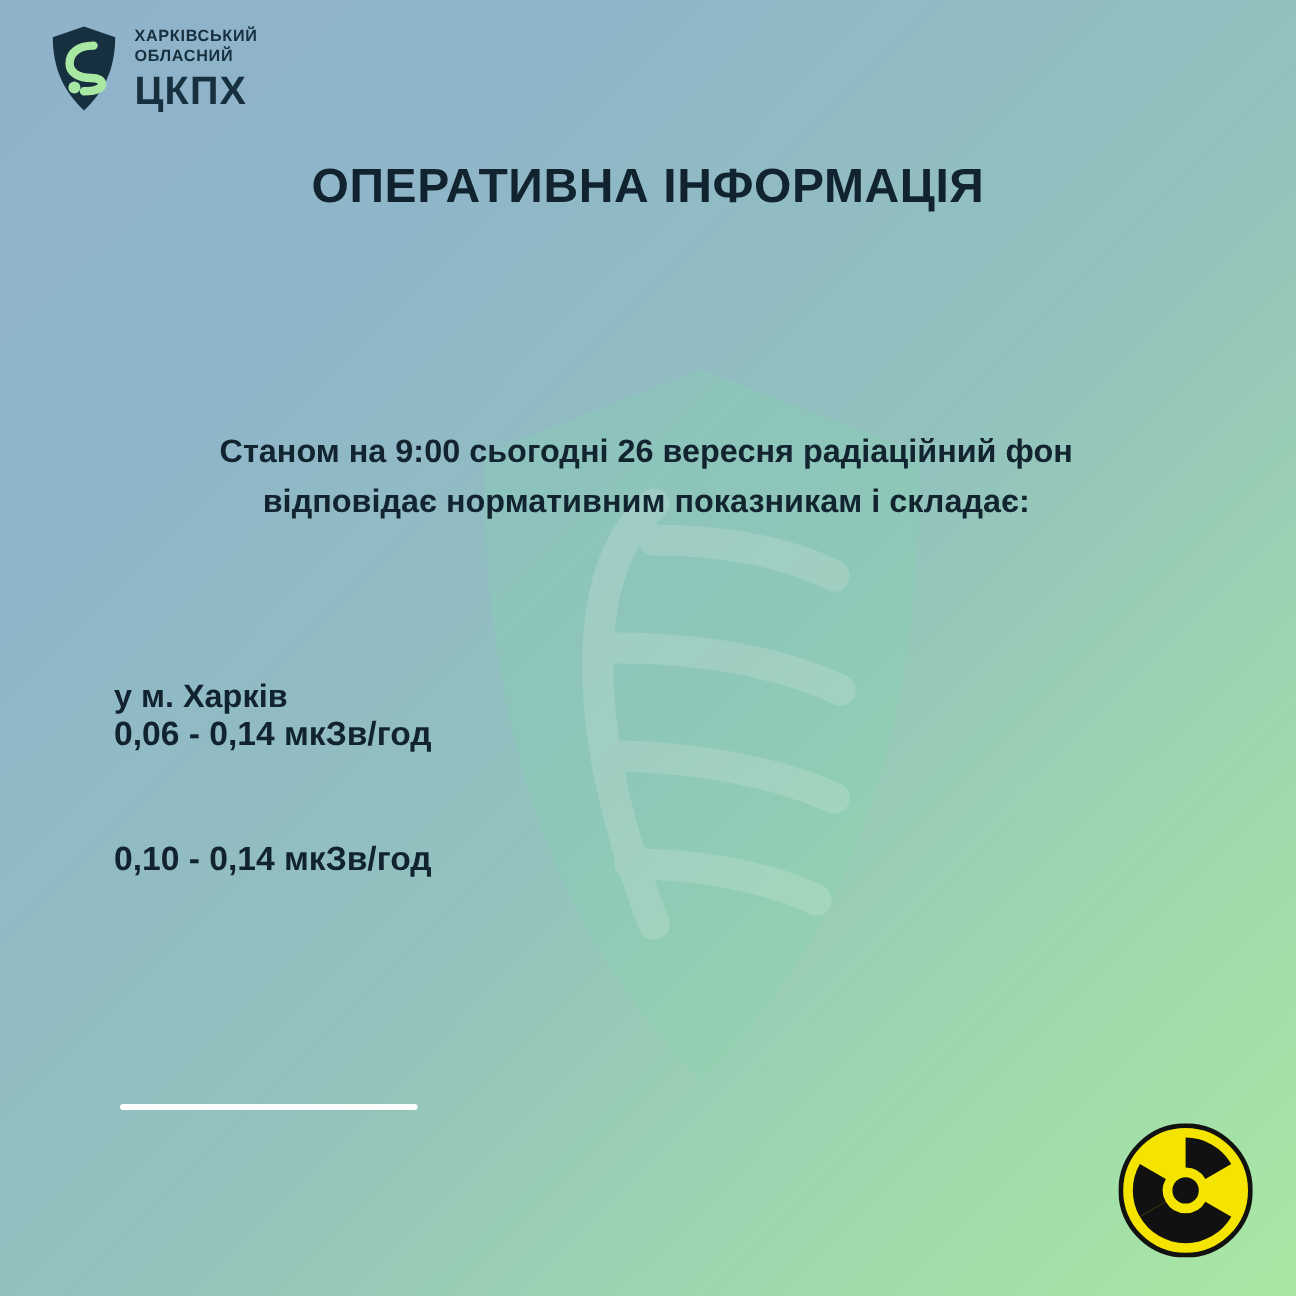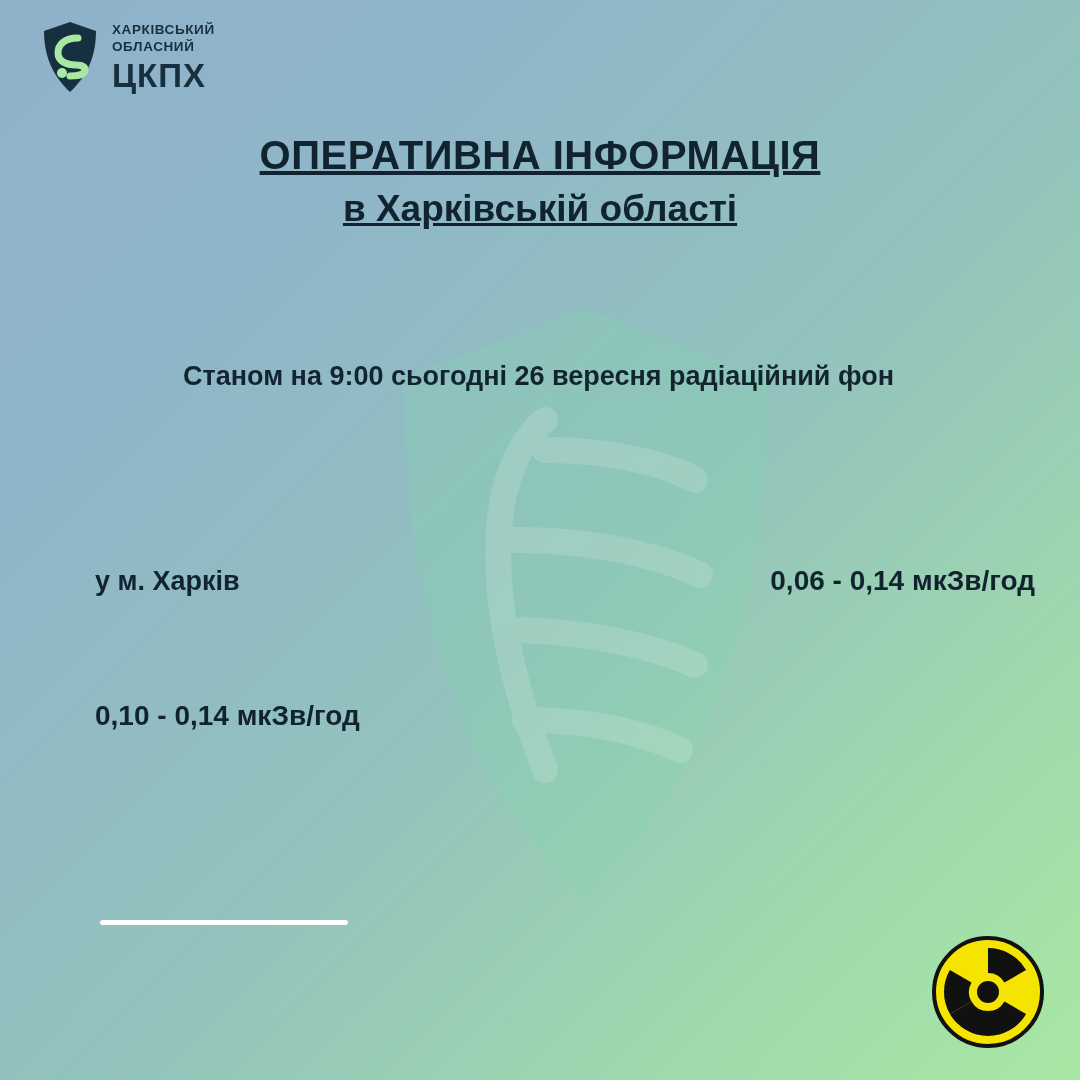--- a/index.html
+++ b/index.html
@@ -62,21 +62,20 @@
   }
 
   
   #title {
     position: absolute;
     top: 128px;
     left: 0;
     width: 1080px;
     text-align: center;
     color: #11232e;
-    text-decoration: underline;
   }
   #title .l1 {
     font-size: 40px;
     font-weight: bold;
     letter-spacing: 0.5px;
     line-height: 1.35;
   }
   #title .l2, #title .l3 {
     font-size: 37px;
     font-weight: bold;
@@ -100,21 +99,21 @@
     position: absolute;
     left: 95px;
     width: 940px;
     display: flex;
     justify-content: space-between;
     align-items: baseline;
     color: #11232e;
     font-size: 27px;
     font-weight: bold;
   }
-  #row-city { top: 565px; }
+  #row-city { top: 565px; flex-direction: column; }
   #row-region { top: 700px; }
   .row .value { font-size: 28px; }
 
   
   #footer-rule {
     position: absolute;
     left: 100px;
     top: 920px;
     width: 248px;
     height: 5px;
@@ -163,25 +162,25 @@
     </svg>
     <div id="logo-text">
       <div id="logo-top">ХАРКІВСЬКИЙ
 ОБЛАСНИЙ</div>
       <div id="logo-main">ЦКПХ</div>
     </div>
   </div>
 
   <div id="title">
     <div class="l1">ОПЕРАТИВНА ІНФОРМАЦІЯ</div>
-    <div class="l3">в Харківській області</div>
   </div>
 
   <div id="subtitle">
     <div>Станом на 9:00 сьогодні 26 вересня радіаційний фон</div>
+    <div>відповідає нормативним показникам і складає:</div>
   </div>
 
   <div class="row" id="row-city">
     <span class="label">у м. Харків</span>
     <span class="value">0,06 - 0,14 мкЗв/год</span>
   </div>
 
   <div class="row" id="row-region">
     <span class="value">0,10 - 0,14 мкЗв/год</span>
   </div>

